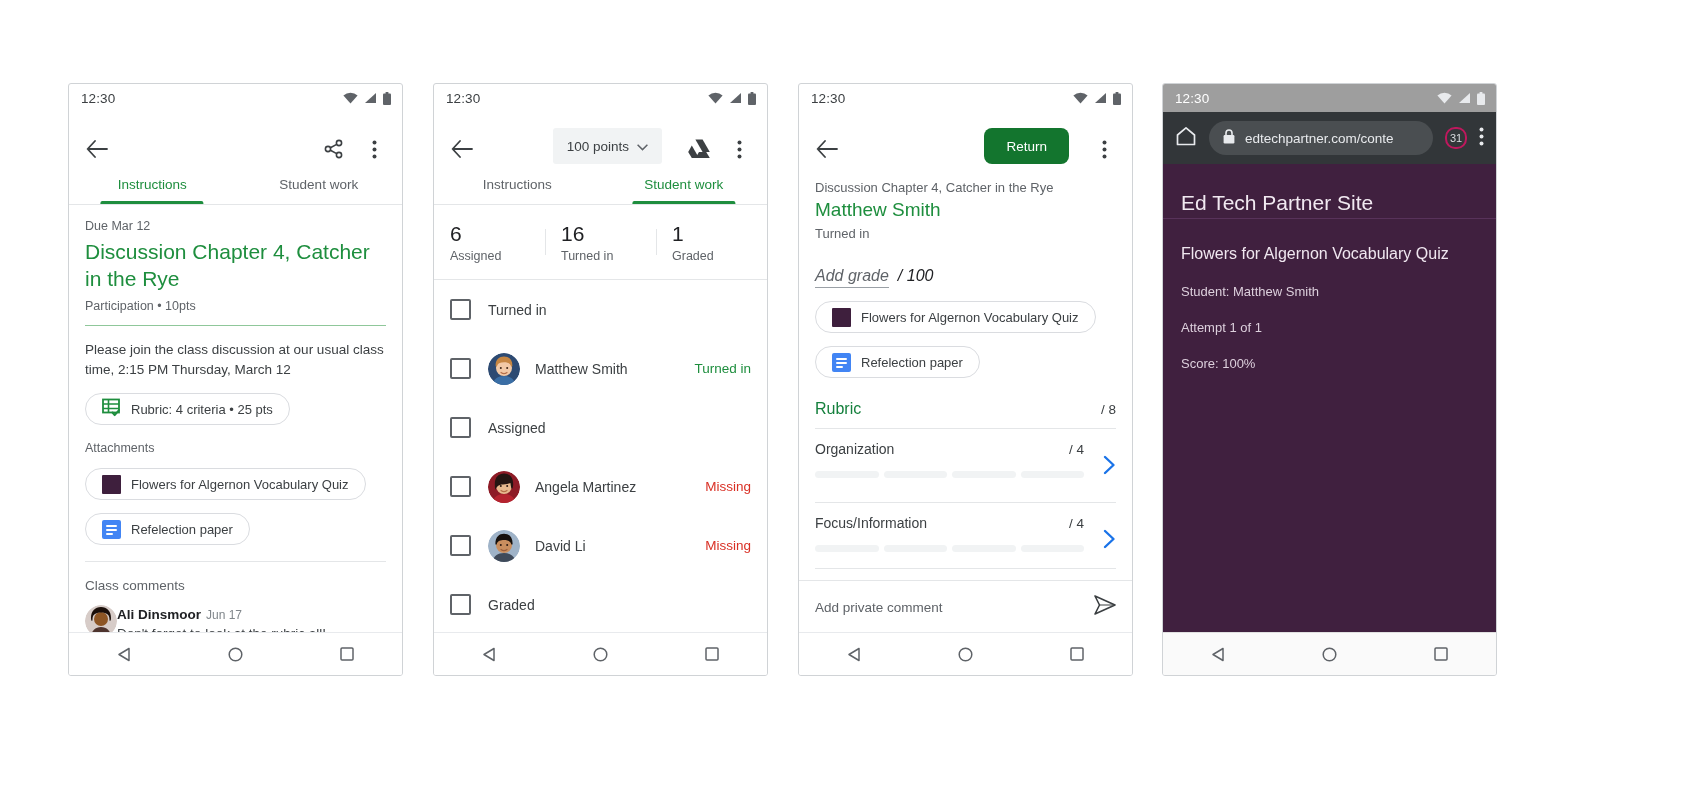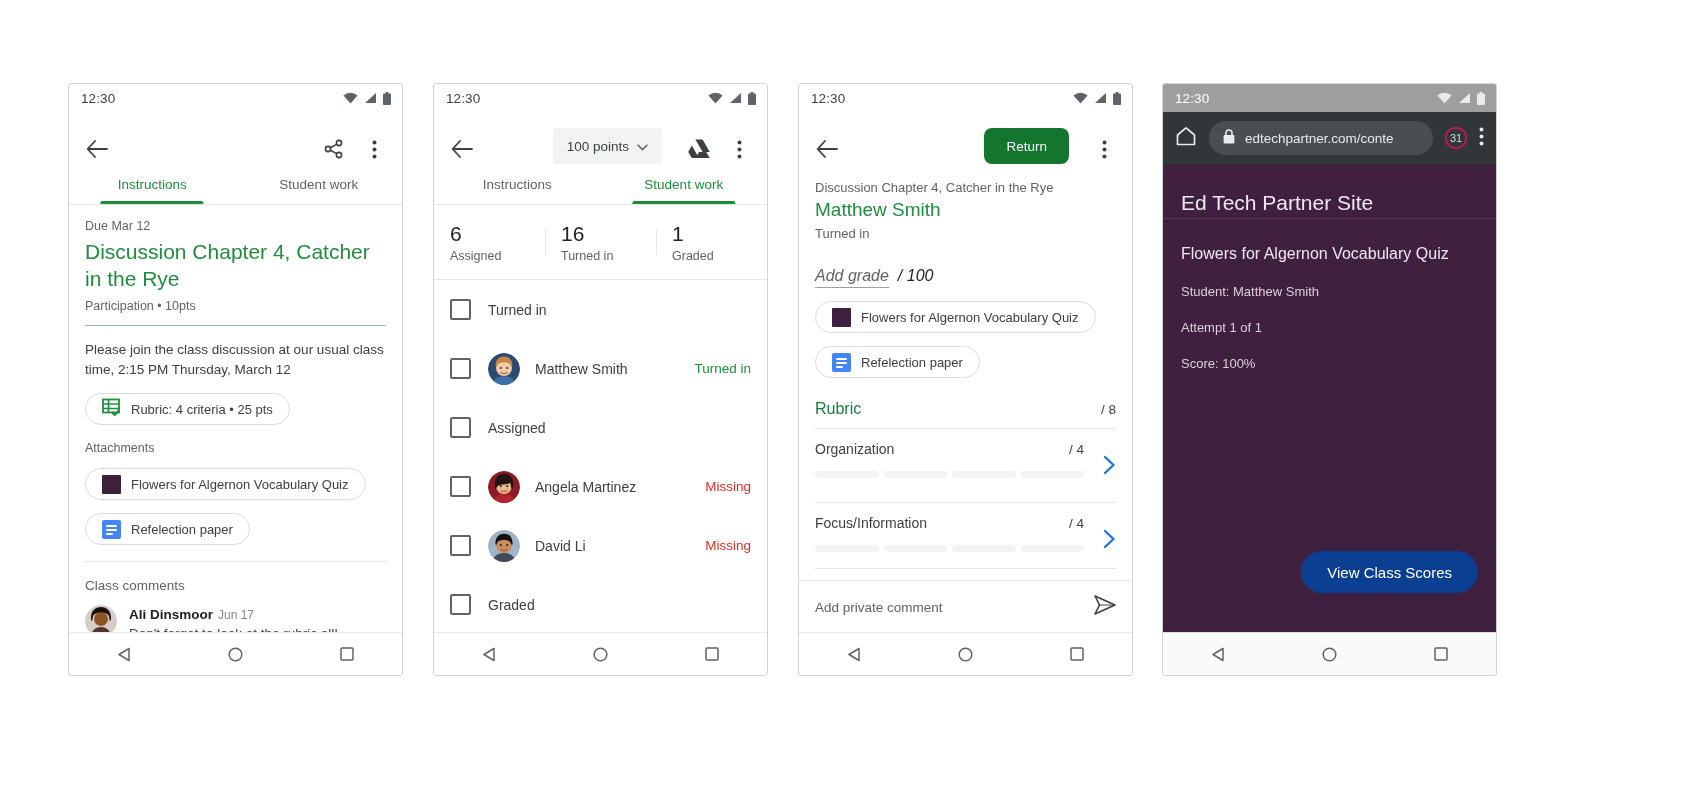--- a/index.html
+++ b/index.html
@@ -77,21 +77,21 @@
   .sw-doc{width:19px;height:19px;background:#4285f4;border-radius:2px;flex:0 0 auto;position:relative;}
   .sw-doc i{position:absolute;left:4px;background:#fff;height:2px;border-radius:1px;}
   .sw-doc i:nth-child(1){top:5px;width:11px;}
   .sw-doc i:nth-child(2){top:9px;width:11px;}
   .sw-doc i:nth-child(3){top:13px;width:7px;}
 
   .section-label{font-size:12.5px;color:#5f6368;margin-top:16px;}
 
   .divider{height:1px;background:#e4e6e8;margin-top:16px;}
   .comments-title{font-size:13.5px;color:#5f6368;margin-top:16px;}
-  .comment{display:flex;gap:12px;margin-top:12px;}
+  .comment{display:flex;margin-top:12px;}
   .comment .body{flex:1 1 auto;}
   .cname{font-size:13.5px;color:#202124;font-weight:600;}
   .cdate{font-size:12px;color:#80868b;font-weight:400;margin-left:5px;}
   .ctextline{font-size:13.5px;color:#3c4043;margin-top:3px;}
 
   .avatar{width:32px;height:32px;border-radius:50%;flex:0 0 auto;overflow:hidden;position:relative;}
   .avatar svg{display:block;}
 
   
   .navbar{
@@ -673,21 +673,20 @@
     </div>
 
     <div class="page">
       <div class="sitehdr">
         <div class="st">Ed Tech Partner Site</div>
       </div>
       <div class="pgtitle">Flowers for Algernon Vocabulary Quiz</div>
       <div class="pgline">Student: Matthew Smith</div>
       <div class="pgline">Attempt 1 of 1</div>
       <div class="pgline">Score: 100%</div>
-      <div class="viewbtn">View Class Scores</div>
     </div>
 
     <div class="navbar dark">
       <span>
           <svg width="15" height="15" viewBox="0 0 15 15">
             <path d="M12 1.5v12L2 7.5z" fill="none" stroke="#5f6368" stroke-width="1.5" stroke-linejoin="round"></path>
           </svg>
         </span>
       <span>
           <svg width="15" height="15" viewBox="0 0 15 15">

